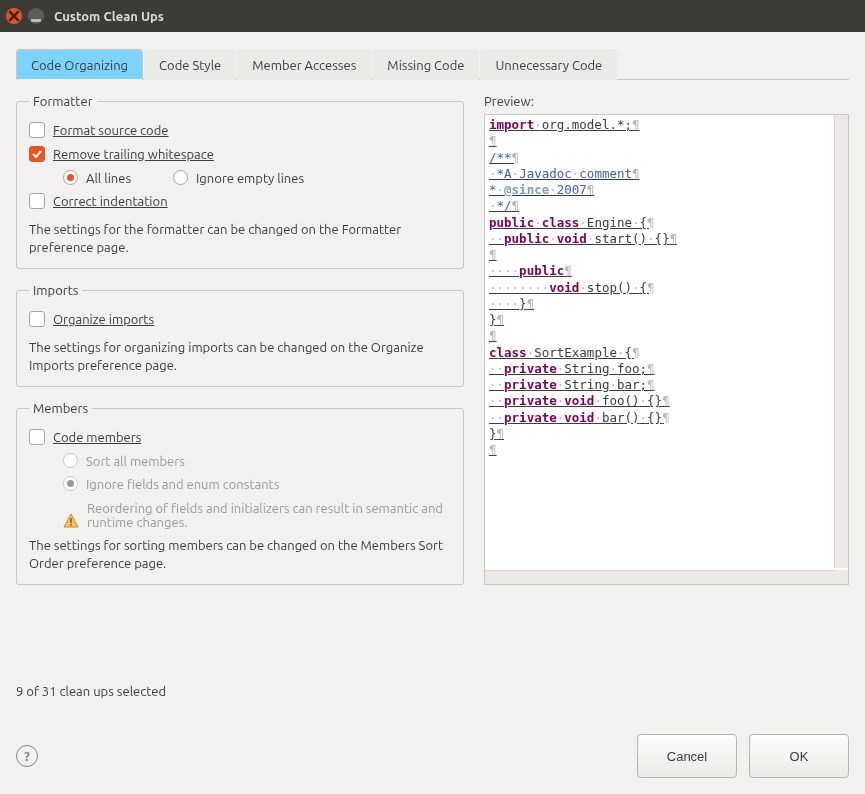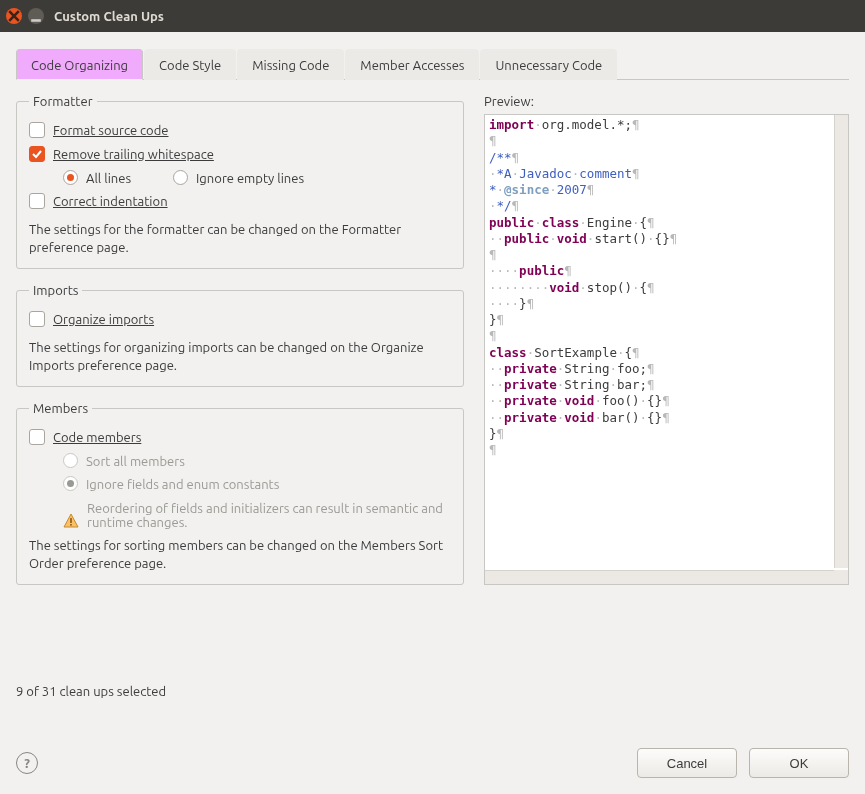--- a/index.html
+++ b/index.html
@@ -46,21 +46,21 @@
     border-bottom: none;
     border-top-left-radius: 4px;
     border-top-right-radius: 4px;
     margin-right: 1px;
     color: #3c3c3c;
     cursor: pointer;
     position: relative;
     top: 1px;
   }
   .tab.active {
-    background: #f0abfc;
+    background: #7dd3fc;
     border-bottom: 1px solid #f2f1f0;
     font-weight: normal;
   }
   .tab.inactive {
     background: #ebeae7;
     border-color: transparent;
     border-bottom:none;
   }
   .main {
     display: flex;
@@ -114,39 +114,39 @@
     flex:1;border:1px solid #c7c7c3;background:#fff;
     font-family:"DejaVu Sans Mono","Courier New",monospace;
     font-size:12.5px;overflow:auto;padding:2px 4px;
     height:566px;
     line-height:1.3;
     position:relative;
   }
   .preview .sbv{position:absolute;right:0;top:0;bottom:16px;width:14px;background:#ece9e5;border-left:1px solid #d6d3cd;}
   .preview .sbh{position:absolute;left:0;right:14px;bottom:0;height:14px;background:#ece9e5;border-top:1px solid #d6d3cd;}
   .preview .corner{position:absolute;right:0;bottom:0;width:14px;height:14px;background:#ece9e5;}
-  .preview .ln{white-space:pre;}
+  .preview .ln{white-space:pre;text-decoration:underline;}
   .kw{color:#7f0055;font-weight:bold;}
   .cm{color:#3f5fbf;}
   .tag{color:#7f9fbf;font-weight:bold;}
   .ws{color:#b8b8b8;}
   .pm{color:#b8b8b8;}
   
   .footer{
     position:absolute; left:16px; right:16px; bottom:16px;
     display:flex; align-items:center; justify-content:space-between;
   }
   .help-icon{
     width:22px;height:22px;border:1.5px solid #878681;border-radius:50%;
     display:flex;align-items:center;justify-content:center;color:#878681;font-weight:bold;
     cursor:pointer;
   }
   .buttons{display:flex;gap:12px;}
   button.dialog-btn{
-    width:100px;height:30px;border:1px solid #b8b5ad;background:linear-gradient(#fdfcfb,#eceae5);
+    width:100px;height:44px;border:1px solid #b8b5ad;background:linear-gradient(#fdfcfb,#eceae5);
     border-radius:4px;color:#3c3c3c;font-size:13px;cursor:pointer;
   }
   .footer-top{position:absolute;left:16px;bottom:96px;color:#3c3c3c;}
 </style>
 </head>
 <body>
 
 <div class="titlebar">
   <div class="win-btn win-close">
     <svg viewBox="0 0 10 10">
@@ -158,22 +158,22 @@
         <rect x="2" y="7" width="6" height="1.6" fill="#ccc"></rect>
       </svg>
   </div>
   <div class="title">Custom Clean Ups</div>
 </div>
 
 <div class="content">
   <div class="tabs">
     <div class="tab active">Code Organizing</div>
     <div class="tab inactive">Code Style</div>
+    <div class="tab inactive">Member Accesses</div>
     <div class="tab inactive">Missing Code</div>
-    <div class="tab inactive">Member Accesses</div>
     <div class="tab inactive">Unnecessary Code</div>
   </div>
 
   <div class="main">
     <div class="left">
 
       <fieldset class="group">
         <legend>Formatter</legend>
         <div class="row">
           <span class="checkbox"></span>

